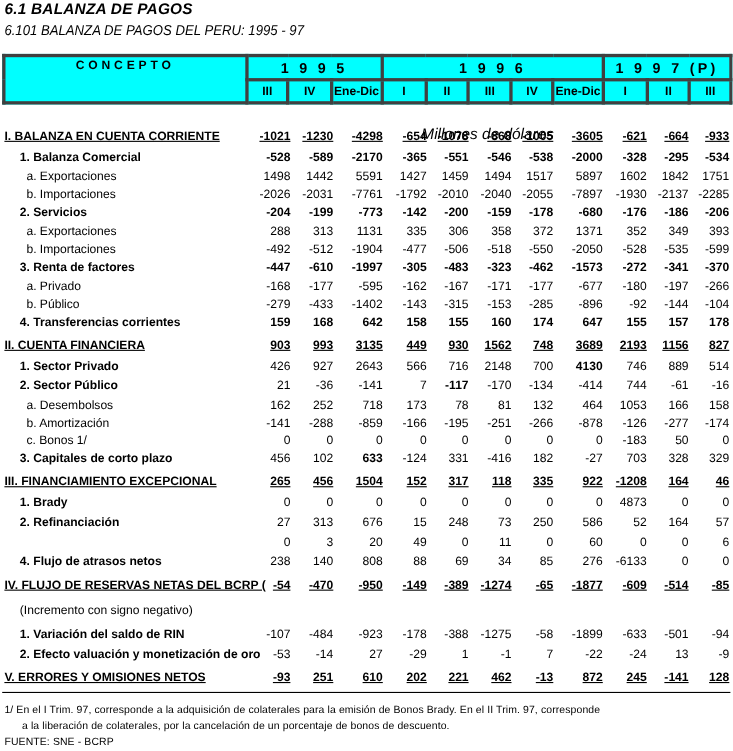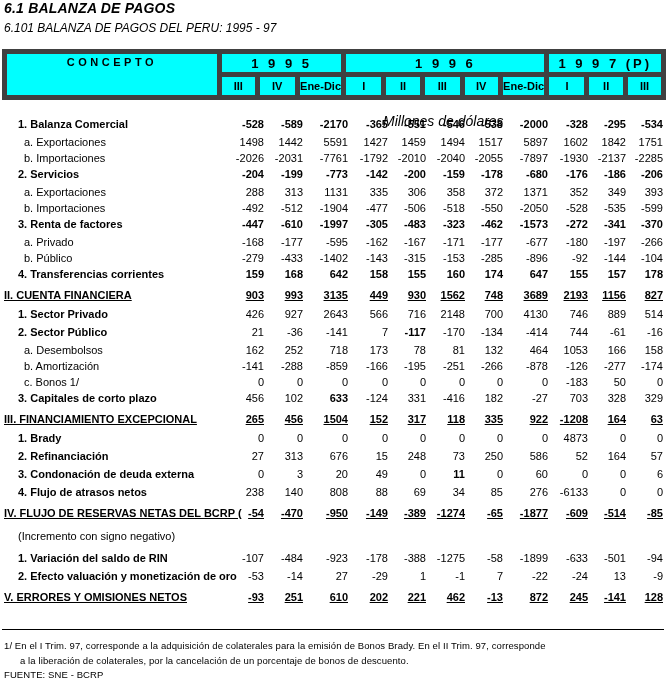--- a/index.html
+++ b/index.html
@@ -1,20 +1,20 @@
 <!DOCTYPE html>
 <html><head>
 <meta charset="utf-8">
 <style>
   html, body { margin: 0; padding: 0; background: #ffffff; }
   body { width: 666px; height: 683px; position: relative; overflow: hidden; font-family: "Liberation Sans", sans-serif; color: #000; }
   .h1 { position: absolute; left: 4px; top: 0px; font-size: 14px; font-weight: bold; font-style: italic; letter-spacing: 0.2px; }
   .h2 { position: absolute; left: 4px; top: 20px; font-size: 13px; font-style: italic; font-weight: normal; transform: scaleX(0.92); transform-origin: left top; }
   table.hdr { position: absolute; left: 2px; top: 49px; border-collapse: collapse; background: #00ffff; }
-  table.hdr td { border: 5px solid #404040; padding: 0; text-align: center; font-weight: bold; font-size: 11px; height: 18px; }
+  table.hdr td { border: 3px solid #404040; padding: 0; text-align: center; font-weight: bold; font-size: 11px; height: 18px; }
   table.hdr { border: 2px solid #000; }
   .concept-h { letter-spacing: 3.5px; vertical-align: top; padding-top: 2px !important; }
   .year-h { font-size: 13px !important; letter-spacing: 3px; }
   .units { position: absolute; left: 383px; top: 113px; font-size: 14px; font-weight: normal; font-style: italic; }
   .body { position: absolute; left: 0; top: 116px; width: 666px; }
   .row { position: relative; height: 16px; font-size: 11px; white-space: nowrap; }
   .row.bold { font-weight: bold; }
   .row.section { height: 19px; font-weight: bold; }
   .row.gap { height: 18px; }
   .lbl { position: absolute; top: 2px; }
@@ -58,20 +58,34 @@
     <td style="width:39px">I</td>
     <td style="width:37px">II</td>
     <td style="width:36px">III</td>
   </tr>
 </tbody>
   </table>
 
 <div class="units">Millones de dólares</div>
 
 <div class="body" id="table-body">
+    <div class="row section">
+      <span class="lbl l0">I.   BALANZA EN CUENTA CORRIENTE</span>
+      <span class="num c0">-1021</span>
+      <span class="num c1">-1230</span>
+      <span class="num c2">-4298</span>
+      <span class="num c3">-654</span>
+      <span class="num c4">-1078</span>
+      <span class="num c5">-868</span>
+      <span class="num c6">-1005</span>
+      <span class="num c7">-3605</span>
+      <span class="num c8">-621</span>
+      <span class="num c9">-664</span>
+      <span class="num c10">-933</span>
+    </div>
     <div class="row bold gap">
       <span class="lbl l1">1. Balanza Comercial</span>
       <span class="num c0">-528</span>
       <span class="num c1">-589</span>
       <span class="num c2">-2170</span>
       <span class="num c3">-365</span>
       <span class="num c4">-551</span>
       <span class="num c5">-546</span>
       <span class="num c6">-538</span>
       <span class="num c7">-2000</span>
@@ -221,21 +235,21 @@
     </div>
     <div class="row bold gap">
       <span class="lbl l1">1. Sector Privado</span>
       <span class="num c0" style="font-weight: normal;">426</span>
       <span class="num c1" style="font-weight: normal;">927</span>
       <span class="num c2" style="font-weight: normal;">2643</span>
       <span class="num c3" style="font-weight: normal;">566</span>
       <span class="num c4" style="font-weight: normal;">716</span>
       <span class="num c5" style="font-weight: normal; margin-left: 20px;">2148</span>
       <span class="num c6" style="font-weight: normal;">700</span>
-      <span class="num c7" style="font-weight: normal;">4130</span>
+      <span class="num c7" style="font-weight: bold;">4130</span>
       <span class="num c8" style="font-weight: normal;">746</span>
       <span class="num c9" style="font-weight: normal;">889</span>
       <span class="num c10" style="font-weight: normal;">514</span>
     </div>
     <div class="row bold gap">
       <span class="lbl l1">2. Sector Público</span>
       <span class="num c0" style="font-weight: normal;">21</span>
       <span class="num c1" style="font-weight: normal;">-36</span>
       <span class="num c2" style="font-weight: normal;">-141</span>
       <span class="num c3" style="font-weight: normal;">7</span>
@@ -308,21 +322,21 @@
       <span class="num c0">265</span>
       <span class="num c1">456</span>
       <span class="num c2">1504</span>
       <span class="num c3">152</span>
       <span class="num c4">317</span>
       <span class="num c5">118</span>
       <span class="num c6">335</span>
       <span class="num c7">922</span>
       <span class="num c8">-1208</span>
       <span class="num c9">164</span>
-      <span class="num c10">63</span>
+      <span class="num c10">46</span>
     </div>
     <div class="row bold gap">
       <span class="lbl l1">1. Brady</span>
       <span class="num c0" style="font-weight: normal;">0</span>
       <span class="num c1" style="font-weight: normal;">0</span>
       <span class="num c2" style="font-weight: normal;">0</span>
       <span class="num c3" style="font-weight: normal;">0</span>
       <span class="num c4" style="font-weight: normal;">0</span>
       <span class="num c5" style="font-weight: normal;">0</span>
       <span class="num c6" style="font-weight: normal;">0</span>
@@ -339,27 +353,26 @@
       <span class="num c3" style="font-weight: normal;">15</span>
       <span class="num c4" style="font-weight: normal;">248</span>
       <span class="num c5" style="font-weight: normal;">73</span>
       <span class="num c6" style="font-weight: normal;">250</span>
       <span class="num c7" style="font-weight: normal;">586</span>
       <span class="num c8" style="font-weight: normal;">52</span>
       <span class="num c9" style="font-weight: normal;">164</span>
       <span class="num c10" style="font-weight: normal;">57</span>
     </div>
     <div class="row bold gap">
-      <span class="lbl l1">3. Condonación de deuda externa</span>
       <span class="num c0" style="font-weight: normal;">0</span>
       <span class="num c1" style="font-weight: normal;">3</span>
       <span class="num c2" style="font-weight: normal;">20</span>
       <span class="num c3" style="font-weight: normal;">49</span>
       <span class="num c4" style="font-weight: normal;">0</span>
-      <span class="num c5" style="font-weight: bold;">11</span>
+      <span class="num c5" style="font-weight: normal;">11</span>
       <span class="num c6" style="font-weight: normal;">0</span>
       <span class="num c7" style="font-weight: normal;">60</span>
       <span class="num c8" style="font-weight: normal;">0</span>
       <span class="num c9" style="font-weight: normal;">0</span>
       <span class="num c10" style="font-weight: normal;">6</span>
     </div>
     <div class="row bold gap">
       <span class="lbl l1">4. Flujo de atrasos netos</span>
       <span class="num c0" style="font-weight: normal;">238</span>
       <span class="num c1" style="font-weight: normal;">140</span>

